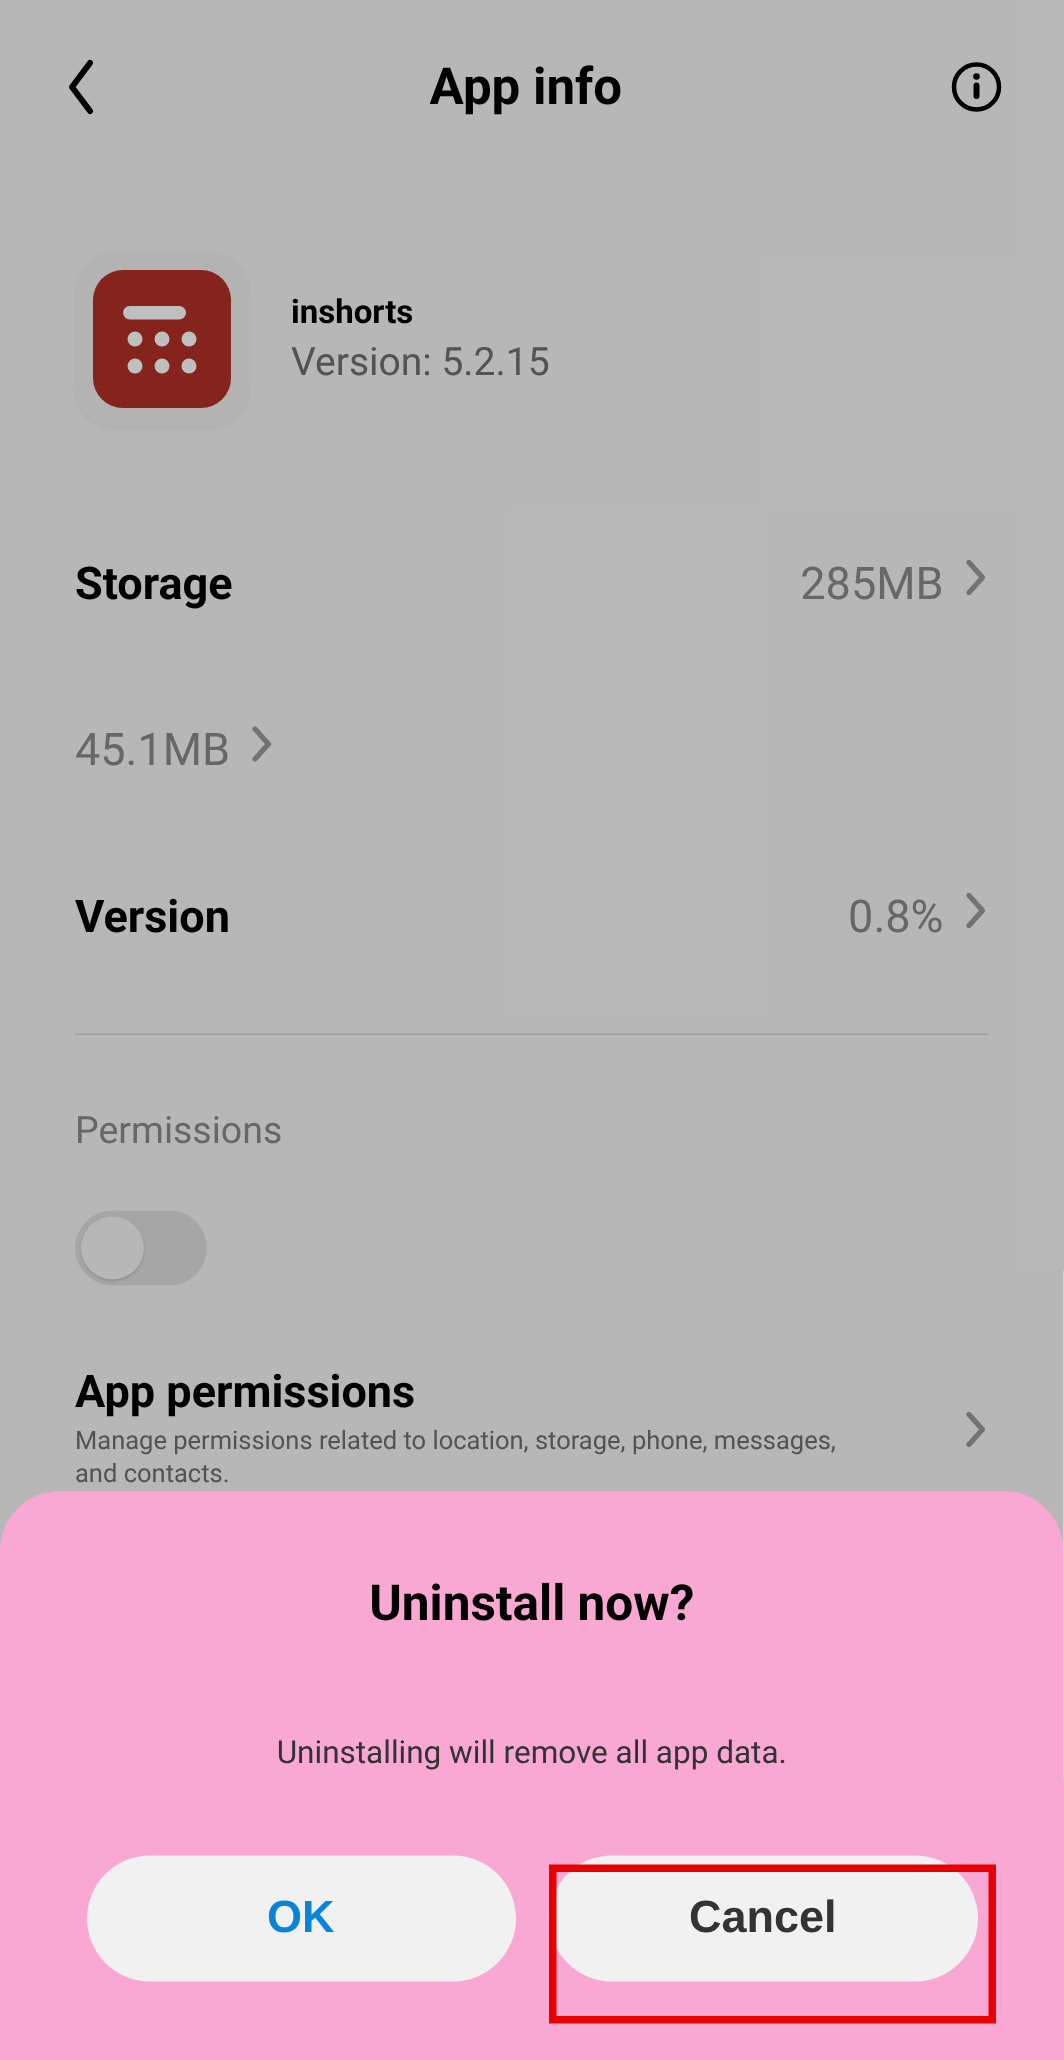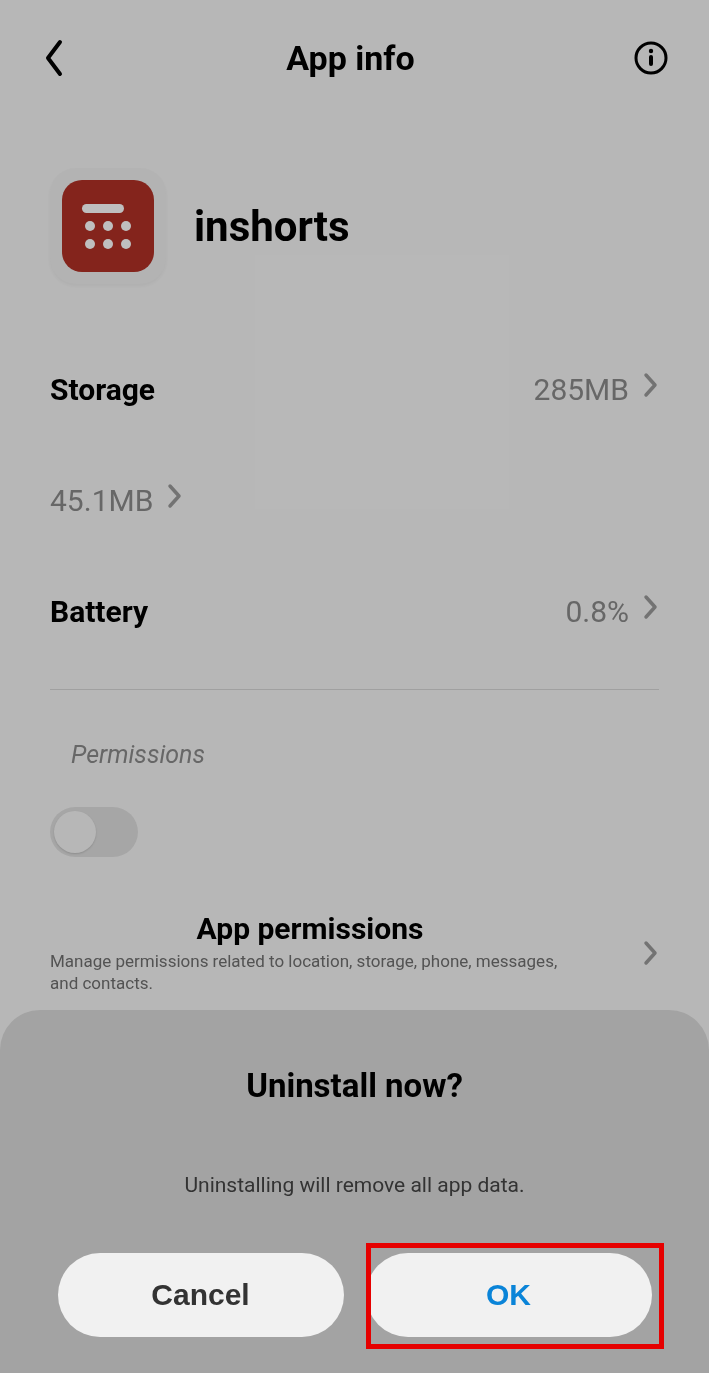--- a/index.html
+++ b/index.html
@@ -12,46 +12,46 @@
   .header-title { font-size: 34px; font-weight: 700; color: #000; }
   .info-icon svg { width: 36px; height: 36px; display:block; }
 
   
   .app-block { display: flex; align-items: center; gap: 28px; padding: 90px 50px 20px 50px; }
   .app-icon-wrap { width: 116px; height: 116px; border-radius: 26px; background: #efefef; display:flex; align-items:center; justify-content:center; box-shadow: 0 2px 4px rgba(0,0,0,.05); }
   .app-icon-inner { width: 92px; height: 92px; border-radius: 20px; background: #b03126; display:flex; flex-direction:column; align-items:center; justify-content:center; gap:8px; }
   .app-icon-bar  { width: 42px; height: 9px; border-radius: 5px; background:#fff; align-self:flex-start; margin-left:20px;}
   .app-icon-dots { display:grid; grid-template-columns: repeat(3, 10px); grid-template-rows: repeat(2, 10px); gap:8px; }
   .app-icon-dots span { width:10px; height:10px; border-radius:50%; background:#fff; }
-  .app-name { font-size: 42px; font-weight: 700; color:#000; }
+  .app-name { font-size: 22px; font-weight: 700; color:#000; }
   .app-version { font-size: 26px; color:#6f6f6f; margin-top:6px; }
 
   
   .row { display:flex; align-items:center; justify-content:space-between; padding: 38px 50px; gap: 18px; }
   .row-label { font-size: 30px; font-weight:700; color:#000; }
   .row-right { display:flex; align-items:flex-start; gap:14px; }
   .row-value { font-size: 30px; color:#8a8a8a; }
   .chevron svg { width: 16px; height: 26px; display:block; }
 
   .divider { height:1px; background:#d6d6d6; margin: 22px 50px; }
 
-  .section-title { font-size: 25px; color:#8a8a8a; padding: 28px 50px 8px 71px; font-style: italic; }
+  .section-title { font-size: 25px; color:#8a8a8a; padding: 28px 50px 8px 50px; }
 
   .toggle { position:relative; width:88px; height:50px; border-radius:25px; background:#dedede; }
   .toggle-knob { position:absolute; top:4px; left:4px; width:42px; height:42px; border-radius:50%; background:#f5f5f5; box-shadow:0 1px 2px rgba(0,0,0,.15); }
 
   .perm-row { display:flex; align-items:center; justify-content:space-between; padding: 24px 50px 0 50px; }
-  .perm-text .row-label { margin-bottom:4px;text-align:center; }
+  .perm-text .row-label { margin-bottom:4px; }
   .perm-sub { font-size: 17px; color:#6f6f6f; max-width: 520px; line-height:1.3; }
 
   
   .dim { position:absolute; inset:0; background: rgba(0,0,0,.25); pointer-events:none; }
 
   
-  .sheet { position:absolute; bottom:0; left:0; right:0; background:#a3a3a3; border-top-left-radius:40px; border-top-right-radius:40px; padding: 56px 30px 36px 30px; text-align:center; }
+  .sheet { position:absolute; bottom:0; left:0; right:0; background:#f9a8d4; border-top-left-radius:40px; border-top-right-radius:40px; padding: 56px 30px 52px 30px; text-align:center; }
   .sheet-title { font-size: 33px; font-weight:700; color:#000; }
   .sheet-msg { font-size: 21px; color:#333; margin-top: 68px; }
   .sheet-buttons { display:flex; gap: 22px; margin-top: 56px; justify-content:center; }
   .btn { flex:0 0 286px; height:84px; border-radius:42px; background:#f1f1f1; display:flex; align-items:center; justify-content:center; font-size:30px; font-weight:700; border:none; cursor:pointer; }
   .btn-cancel { color:#333; }
   .btn-ok { color:#0a84d8; }
   .ok-highlight { position:absolute; border:5px solid #e60000; pointer-events:none; }
 </style>
 </head>
 <body>
@@ -83,20 +83,21 @@
             <span></span>
             <span></span>
             <span></span>
             <span></span>
             <span></span>
           </div>
       </div>
     </div>
     <div>
       <div class="app-name">inshorts</div>
+      <div class="app-version">Version: 5.2.15</div>
     </div>
   </div>
 
   <div class="row" style="margin-top:30px;">
     <span class="row-label">Storage</span>
     <span class="row-right">
       <span class="row-value">285MB</span>
       <span class="chevron">
           <svg viewBox="0 0 16 26">
             <polyline points="3,3 12,13 3,23" fill="none" stroke="#9a9a9a" stroke-width="3.5" stroke-linecap="round" stroke-linejoin="round"></polyline>
@@ -110,21 +111,21 @@
       <span class="row-value">45.1MB</span>
       <span class="chevron">
           <svg viewBox="0 0 16 26">
             <polyline points="3,3 12,13 3,23" fill="none" stroke="#9a9a9a" stroke-width="3.5" stroke-linecap="round" stroke-linejoin="round"></polyline>
           </svg>
         </span>
     </span>
   </div>
 
   <div class="row">
-    <span class="row-label">Battery</span>
+    <span class="row-label">Version</span>
     <span class="row-right">
       <span class="row-value">0.8%</span>
       <span class="chevron">
           <svg viewBox="0 0 16 26">
             <polyline points="3,3 12,13 3,23" fill="none" stroke="#9a9a9a" stroke-width="3.5" stroke-linecap="round" stroke-linejoin="round"></polyline>
           </svg>
         </span>
     </span>
   </div>
 
@@ -149,19 +150,19 @@
         </svg>
       </span>
   </div>
 
   <div class="dim"></div>
 
   <div class="sheet">
     <div class="sheet-title">Uninstall now?</div>
     <div class="sheet-msg">Uninstalling will remove all app data.</div>
     <div class="sheet-buttons">
+      <button class="btn btn-ok">OK</button>
       <button class="btn btn-cancel">Cancel</button>
-      <button class="btn btn-ok">OK</button>
     </div>
     <div class="ok-highlight" style="left:366px; bottom:24px; width:298px; height:106px;"></div>
   </div>
 
 </div>
 
 </body></html>

